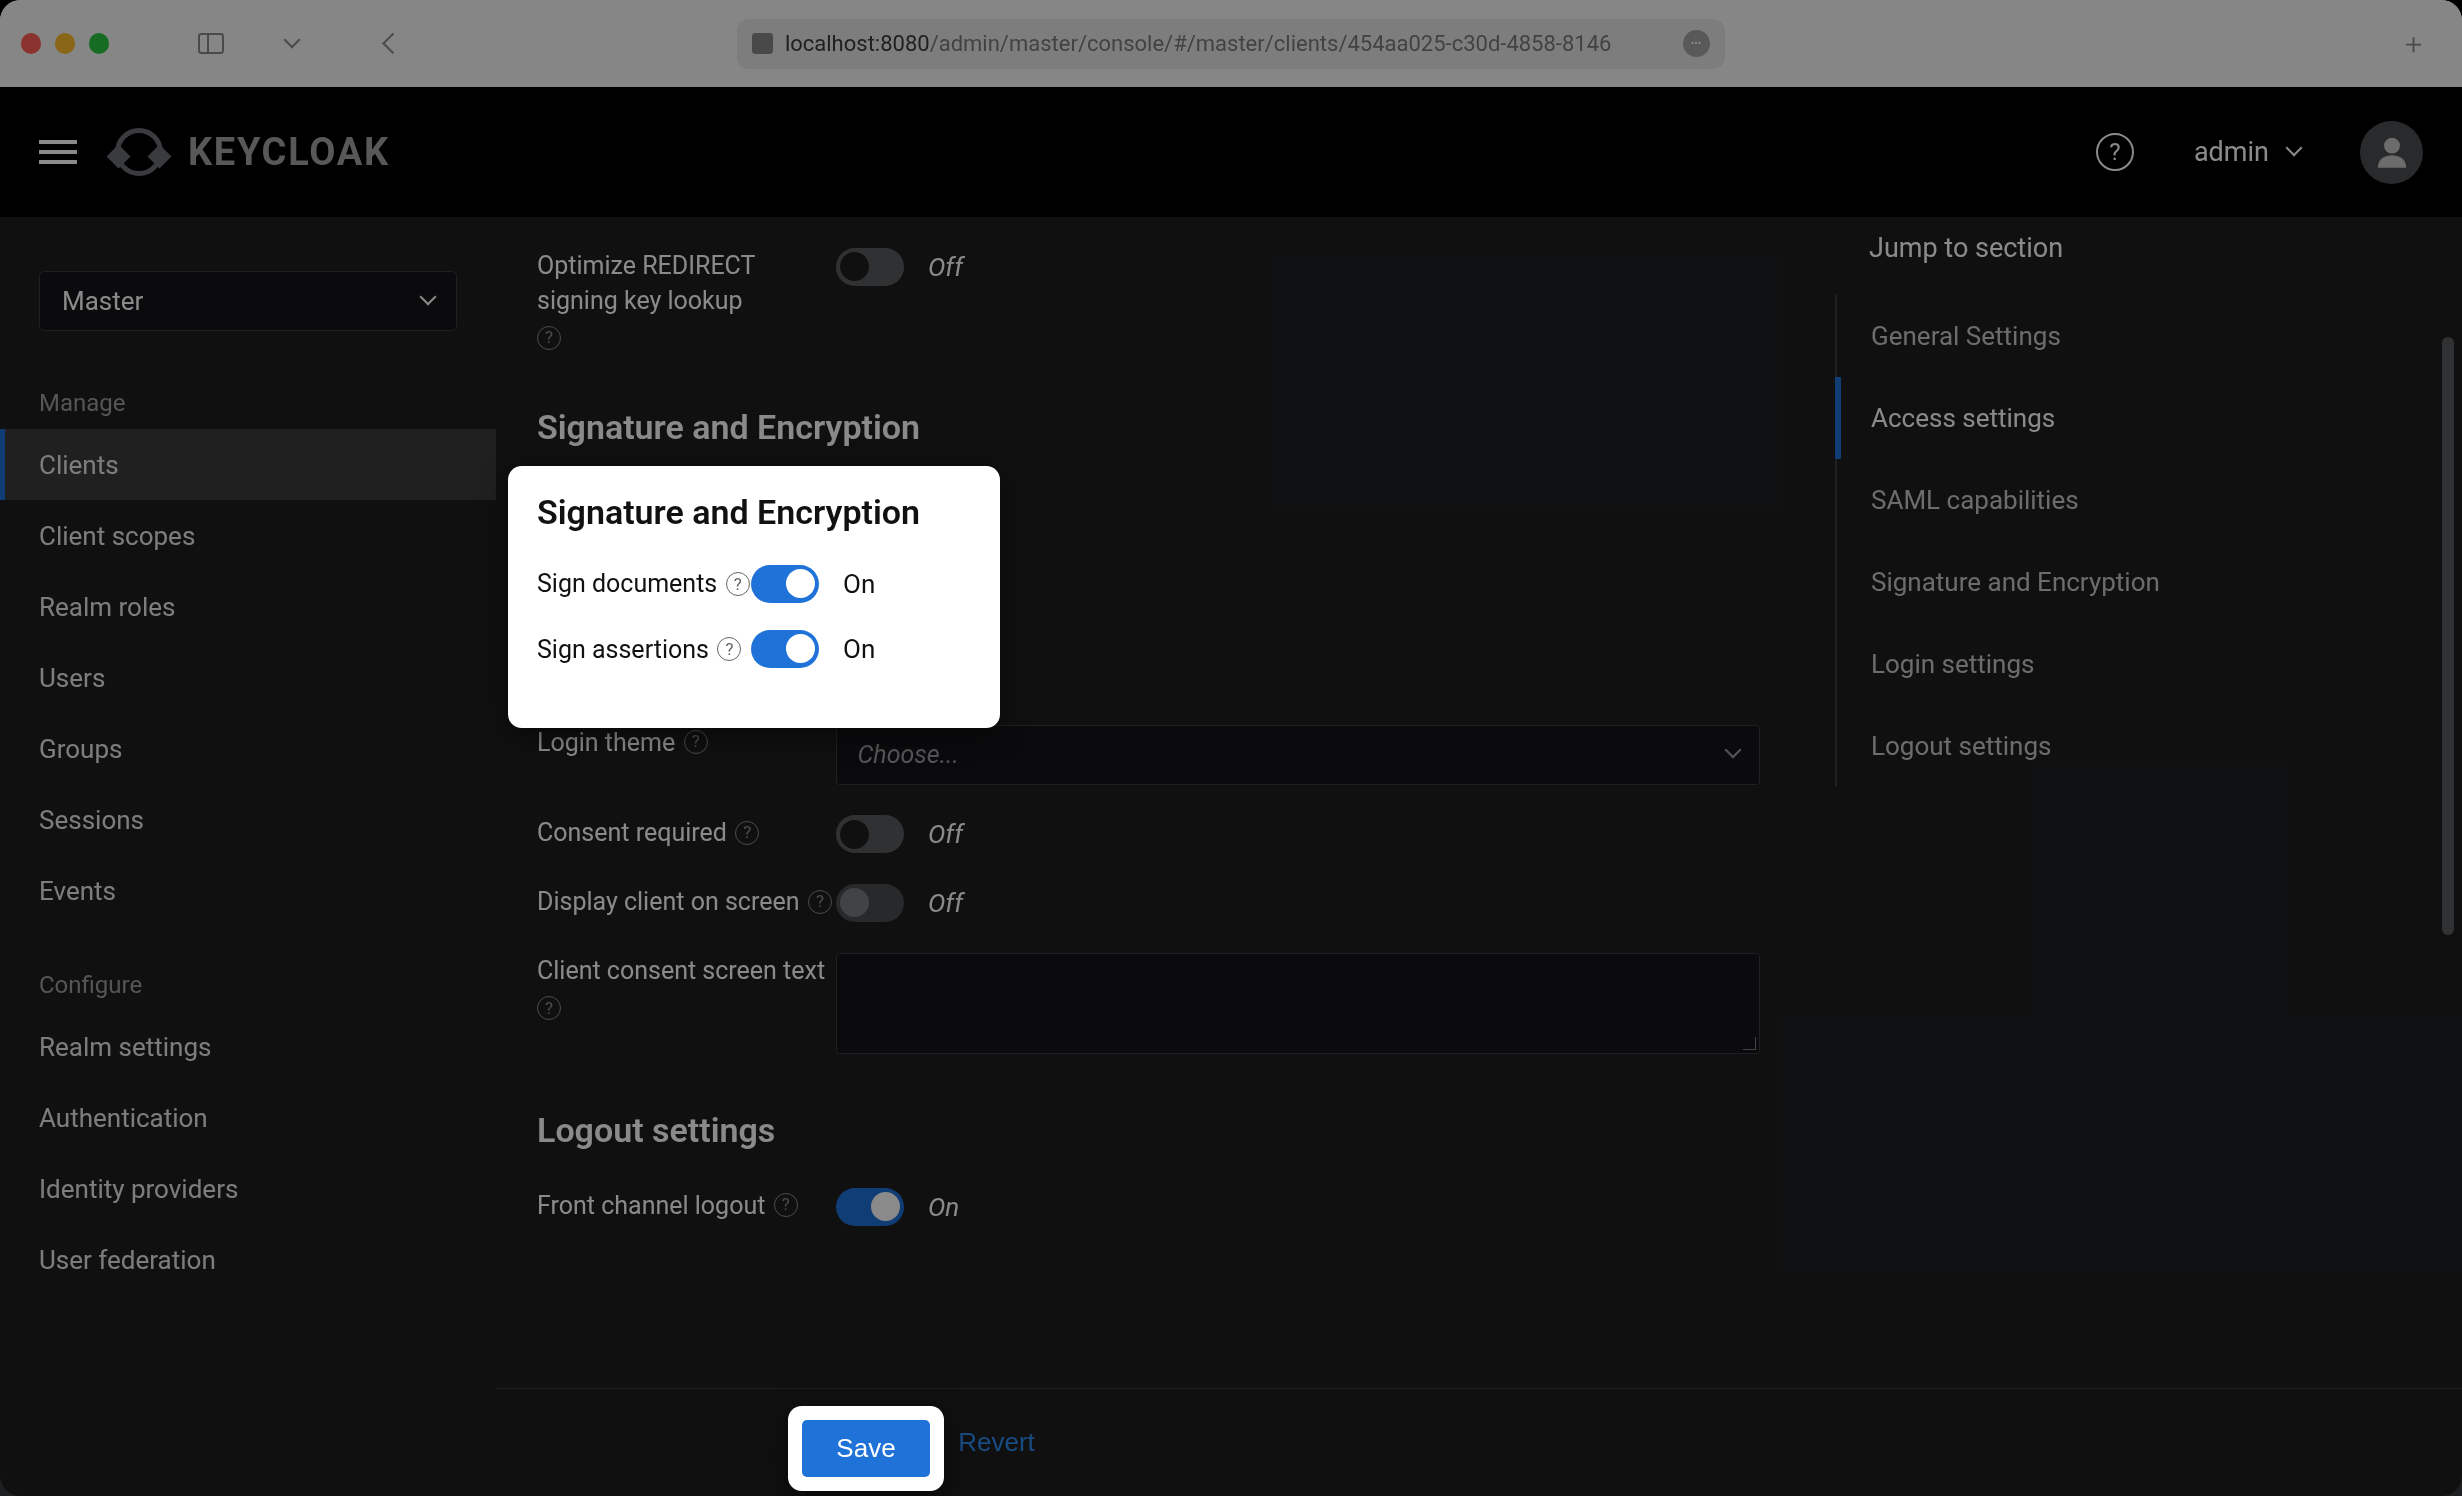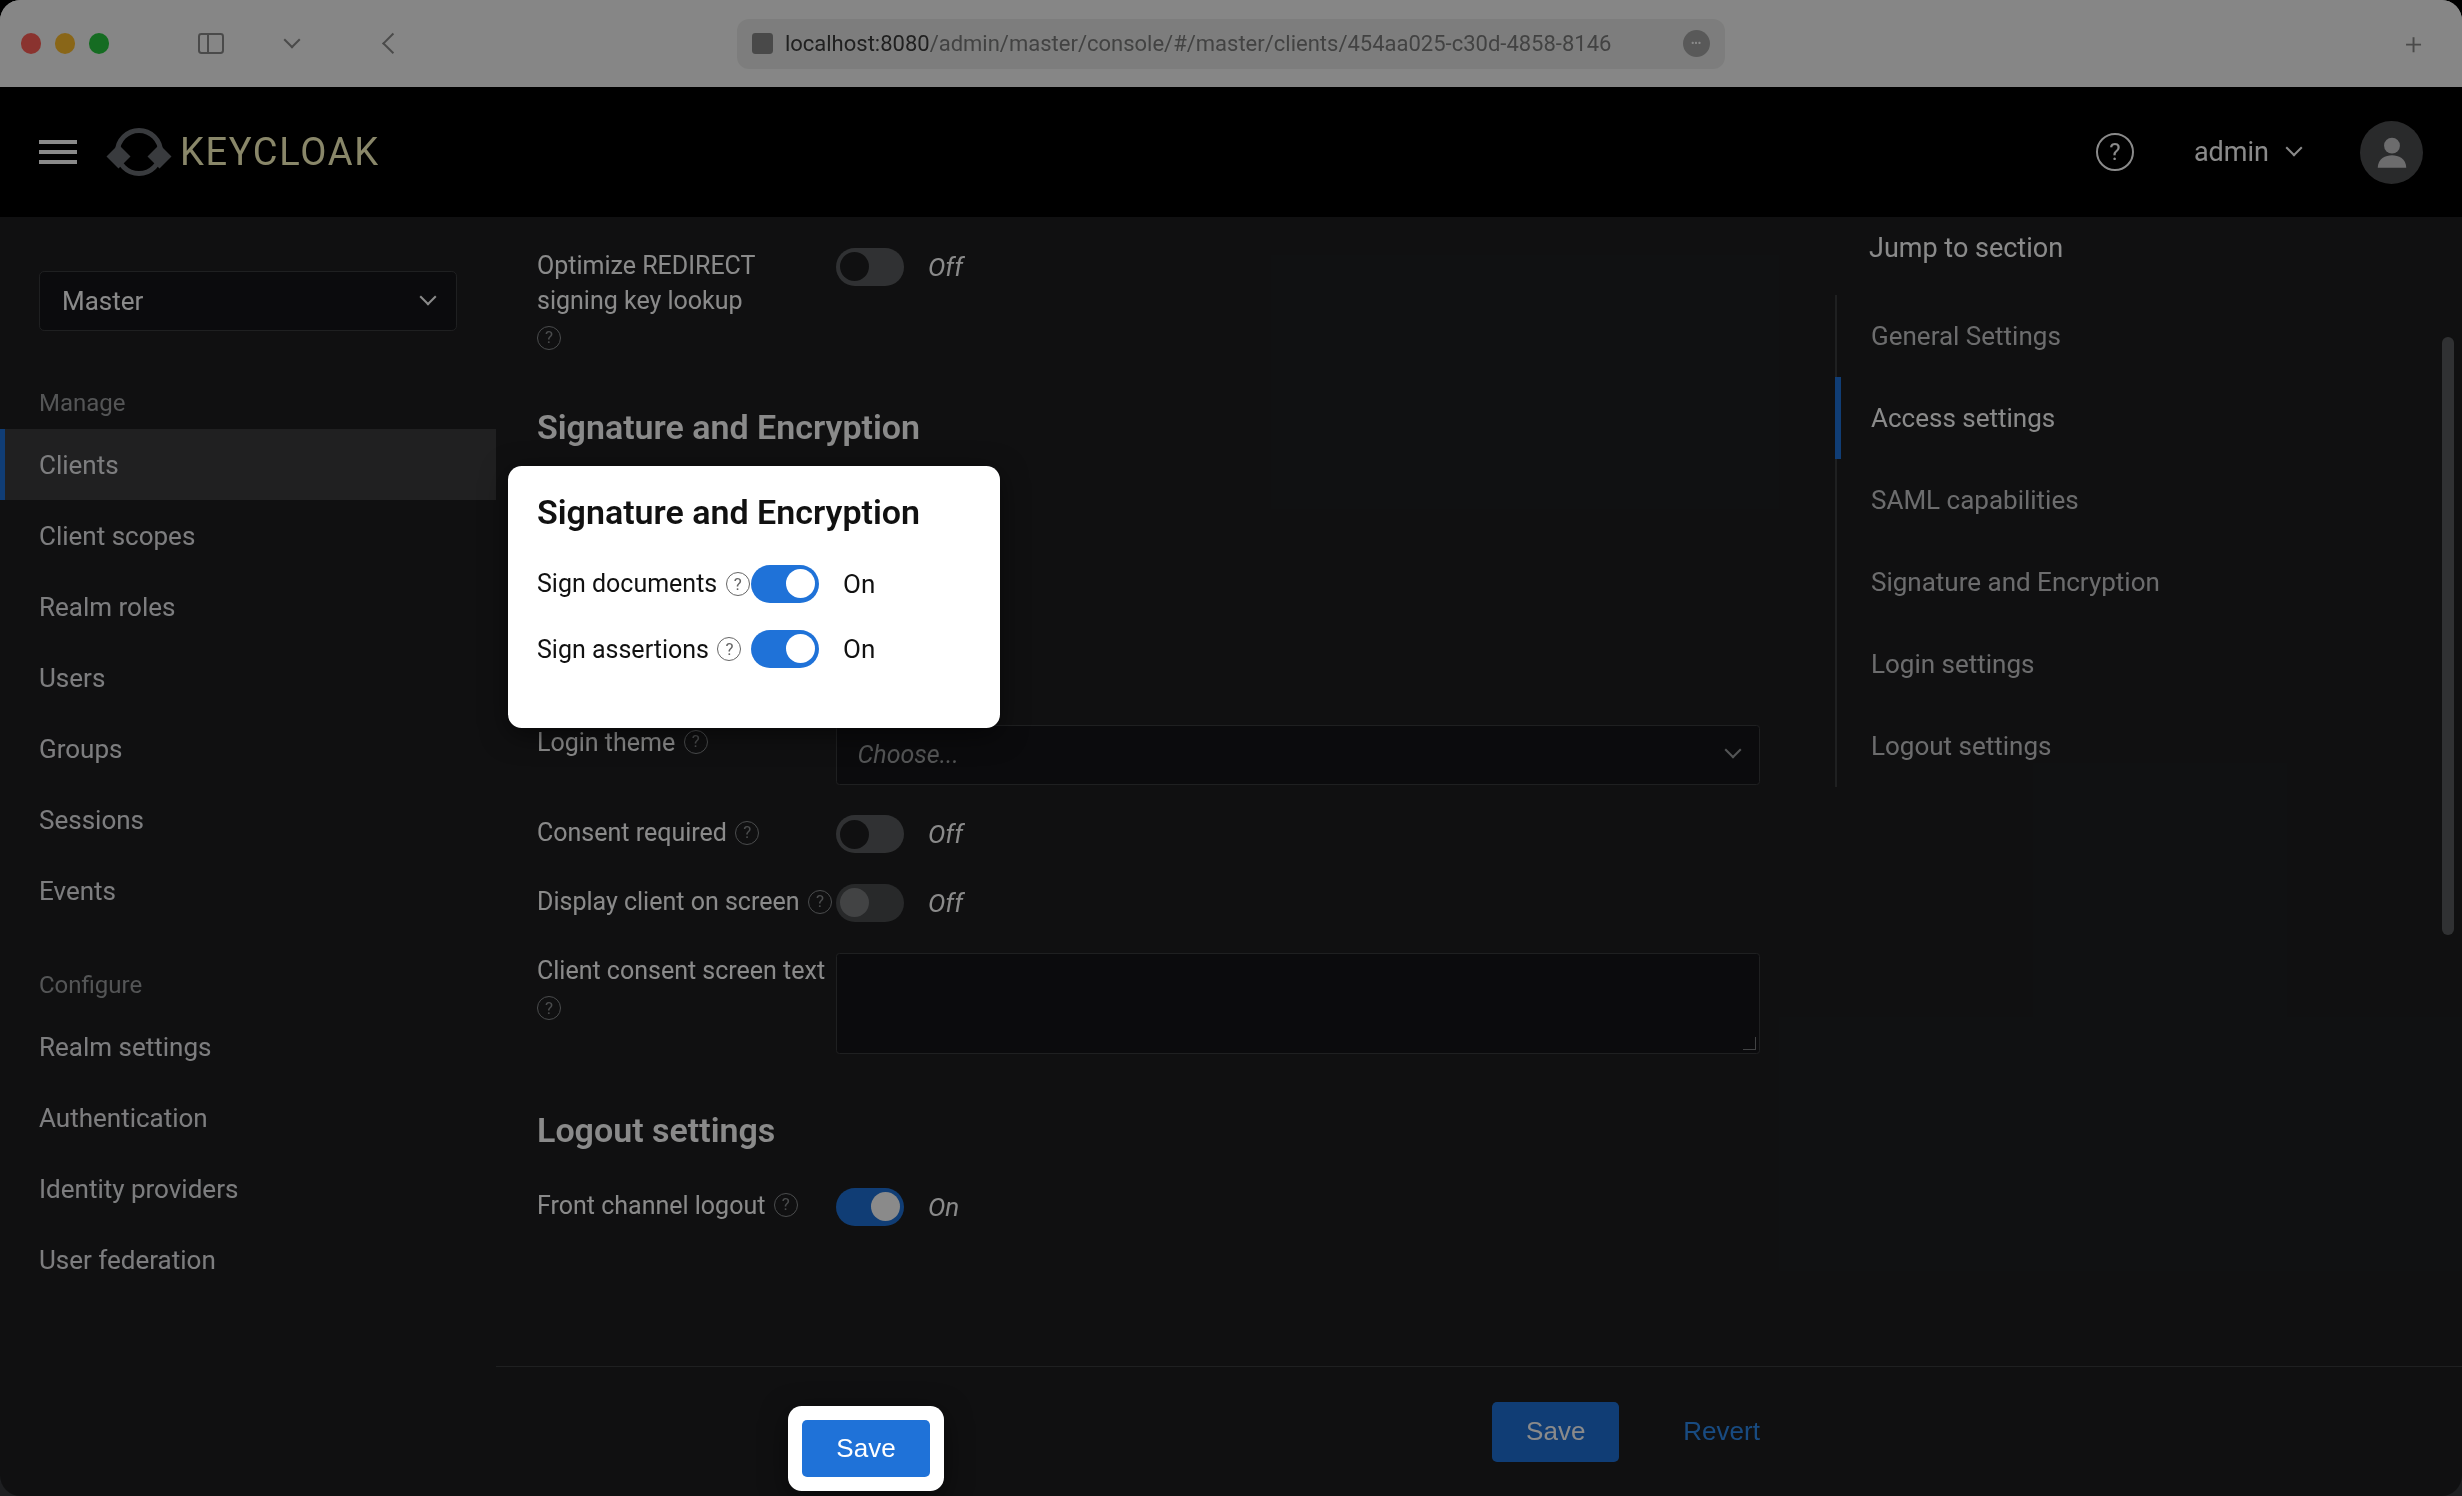--- a/index.html
+++ b/index.html
@@ -75,21 +75,21 @@
   align-items: center;
   padding: 0 39px;
 }
 .hamburger { display:flex; flex-direction:column; gap:6px; margin-right:38px;}
 .hamburger span { width:38px; height:4.3px; background:#fff;}
 .logo { height:53px; display:flex; align-items:center;}
 .logo-mark { width:48px;height:48px;border:5.1px solid #6a6d73;border-radius:50%; position:relative;}
 .logo-mark::before,.logo-mark::after{content:"";position:absolute;width:17px;height:17px;background:#6a6d73;transform:rotate(45deg);}
 .logo-mark::before{left:-10.3px;top:15.4px;}
 .logo-mark::after{right:-10.3px;top:15.4px;}
-.logo-text { font-size:38px; font-weight:400; letter-spacing:1.7px; color:#fef9c3; margin-left:17px;}
+.logo-text { font-size:38px; font-weight:700; letter-spacing:1.7px; color:#a3a3a3; margin-left:25px;}
 .topbar-right { margin-left:auto; display:flex; align-items:center; gap:60px;}
 .help-icon { width:38px;height:38px;border:2.6px solid #fff;border-radius:50%;display:flex;align-items:center;justify-content:center;color:#fff;font-size:24px;}
 .user-drop { display:flex;align-items:center;gap:19px;color:#fff;font-size:27px;}
 .user-drop .chev { width:12px;height:12px;border-right:2.6px solid #fff;border-bottom:2.6px solid #fff;transform:rotate(45deg);margin-top:-8.5px;}
 .avatar { width:63px;height:63px;border-radius:50%;background:#4d4e50;display:flex;align-items:center;justify-content:center;}
 .avatar svg{width:38px;height:38px;}
 
 .body { flex:1; display:flex; position:relative;}
 
 .sidebar {
@@ -197,27 +197,26 @@
 .textarea-box::after {
   content:"";
   position:absolute;right:3.4px;bottom:3.4px;
   width:12px;height:12px;
   border-right:1.7px solid #7a7c7e;border-bottom:1.7px solid #7a7c7e;
 }
 
 .footer-bar {
   position:absolute;
   bottom:0;left:0;right:0;
-  height:130px;
+  height:108px;
   border-top:0.9px solid #3a3b3d;
   background:#1e1f21;
   display:flex;align-items:center;
   padding-left: 294px;
-  gap: 64px;
-  justify-content: center;
+  gap: 41px;
 }
 .btn-primary {
   height:60px; padding:0 34px;
   background:#1f72d8; color:#fff;
   border:none;border-radius:5.1px;
   font-size:26px;
 }
 .btn-link { color:#2e8bef; font-size:26px; background:none;border:none;}
 
 .dim-overlay {

